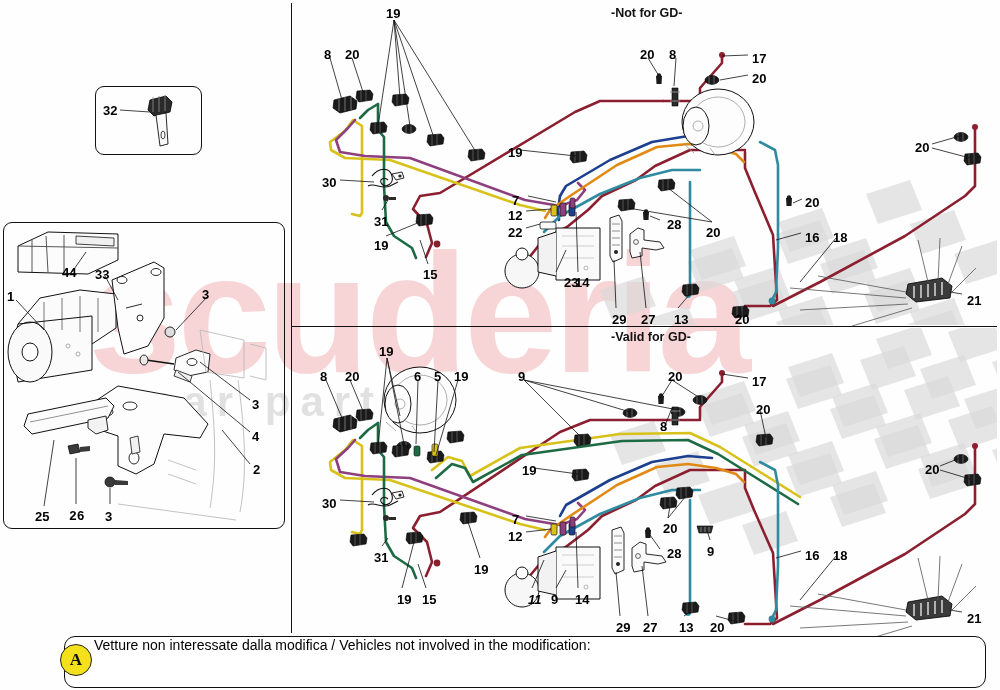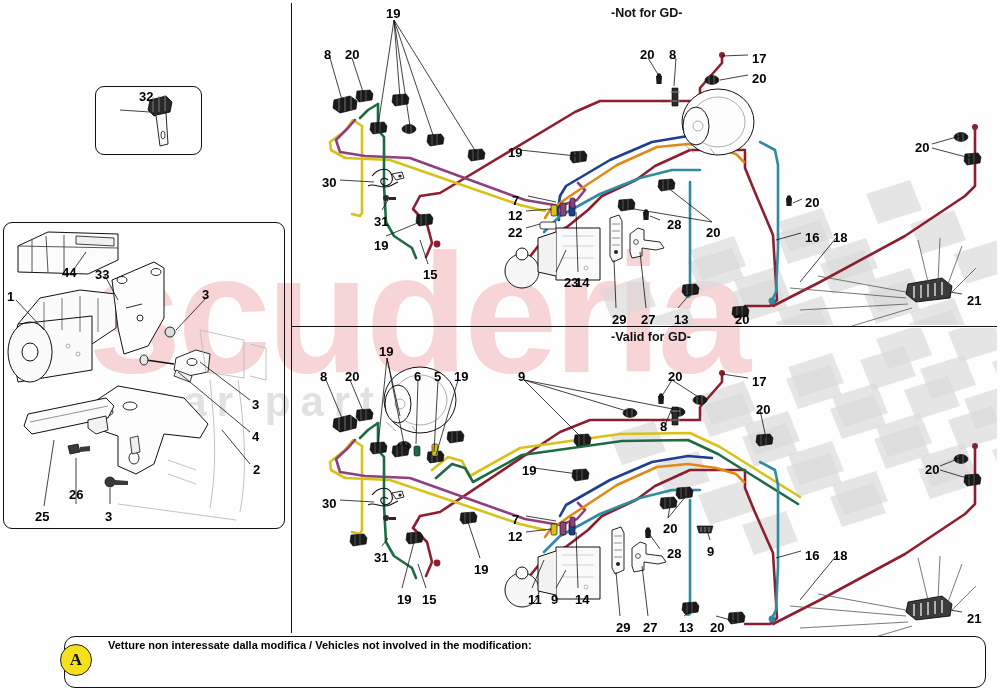--- a/index.html
+++ b/index.html
@@ -37,22 +37,22 @@
   #svg-parts{z-index:5;}
   #svg-leaders{z-index:6;}
 
   
   #footer{position:absolute;left:64px;top:636px;width:920px;height:50px;
           border:1px solid #111;border-radius:11px;background:#fff;z-index:10;}
   #footer-badge{position:absolute;left:60px;top:644px;width:30px;height:30px;border-radius:50%;
           background:#f5e01c;border:1px solid #222;z-index:11;
           display:flex;align-items:center;justify-content:center;
           font-size:17px;font-weight:700;color:#111;font-family:"Liberation Serif",serif;}
-  #footer-text{position:absolute;left:108px;top:639px;width:872px;z-index:11;
-          font-size:11px;font-weight:700;color:#000;line-height:13.6px;}
+  #footer-text{position:absolute;left:94px;top:639px;width:872px;z-index:11;
+          font-size:14px;font-weight:400;color:#000;line-height:13.6px;}
   #footer-text div{white-space:nowrap;}
 </style>
 </head>
 <body>
 
 <div id="stage">
 
   <div class="wm-wrap">
     <div class="wm-main">scuderia</div>
     <div class="wm-sub">car parts</div>
@@ -559,44 +559,44 @@
       <div class="num" style="left: 756px; top: 403px;">20</div>
       <div class="num" style="left: 925px; top: 463px;">20</div>
       <div class="num" style="left: 522px; top: 464px;">19</div>
       <div class="num" style="left: 322px; top: 497px;">30</div>
       <div class="num" style="left: 374px; top: 551px;">31</div>
       <div class="num" style="left: 397px; top: 593px;">19</div>
       <div class="num" style="left: 422px; top: 593px;">15</div>
       <div class="num" style="left: 474px; top: 563px;">19</div>
       <div class="num" style="left: 512px; top: 513px;">7</div>
       <div class="num" style="left: 508px; top: 530px;">12</div>
-      <div class="num" style="left: 528px; top: 593px;">11</div>
+      <div class="num" style="left: 528px; top: 593px; font-style: italic;">11</div>
       <div class="num" style="left: 551px; top: 593px;">9</div>
       <div class="num" style="left: 575px; top: 593px;">14</div>
       <div class="num" style="left: 663px; top: 522px;">20</div>
       <div class="num" style="left: 667px; top: 547px;">28</div>
       <div class="num" style="left: 707px; top: 545px;">9</div>
       <div class="num" style="left: 616px; top: 621px;">29</div>
       <div class="num" style="left: 643px; top: 621px;">27</div>
       <div class="num" style="left: 679px; top: 621px;">13</div>
       <div class="num" style="left: 710px; top: 621px;">20</div>
       <div class="num" style="left: 805px; top: 549px;">16</div>
       <div class="num" style="left: 833px; top: 549px;">18</div>
       <div class="num" style="left: 967px; top: 612px;">21</div>
       <div class="num" style="left: 7px; top: 290px;">1</div>
       <div class="num" style="left: 62px; top: 266px;">44</div>
       <div class="num" style="left: 95px; top: 268px;">33</div>
       <div class="num" style="left: 202px; top: 288px;">3</div>
       <div class="num" style="left: 252px; top: 398px;">3</div>
       <div class="num" style="left: 252px; top: 430px;">4</div>
       <div class="num" style="left: 253px; top: 463px;">2</div>
       <div class="num" style="left: 35px; top: 510px;">25</div>
-      <div class="num" style="left: 69px; top: 488px;">26</div>
+      <div class="num" style="left: 69px; top: 510px; font-family: Liberation Mono, monospace;">26</div>
       <div class="num" style="left: 105px; top: 510px;">3</div>
-      <div class="num" style="left: 103px; top: 90px; margin-left: 36px;">32</div>
+      <div class="num" style="left: 103px; top: 104px;">32</div>
     </div>
 
   <div id="footer"></div>
   <div id="footer-badge">A</div>
   <div id="footer-text">
     <div>Vetture non interessate dalla modifica / Vehicles not involved in the modification:</div>
   </div>
 
 </div>
 

